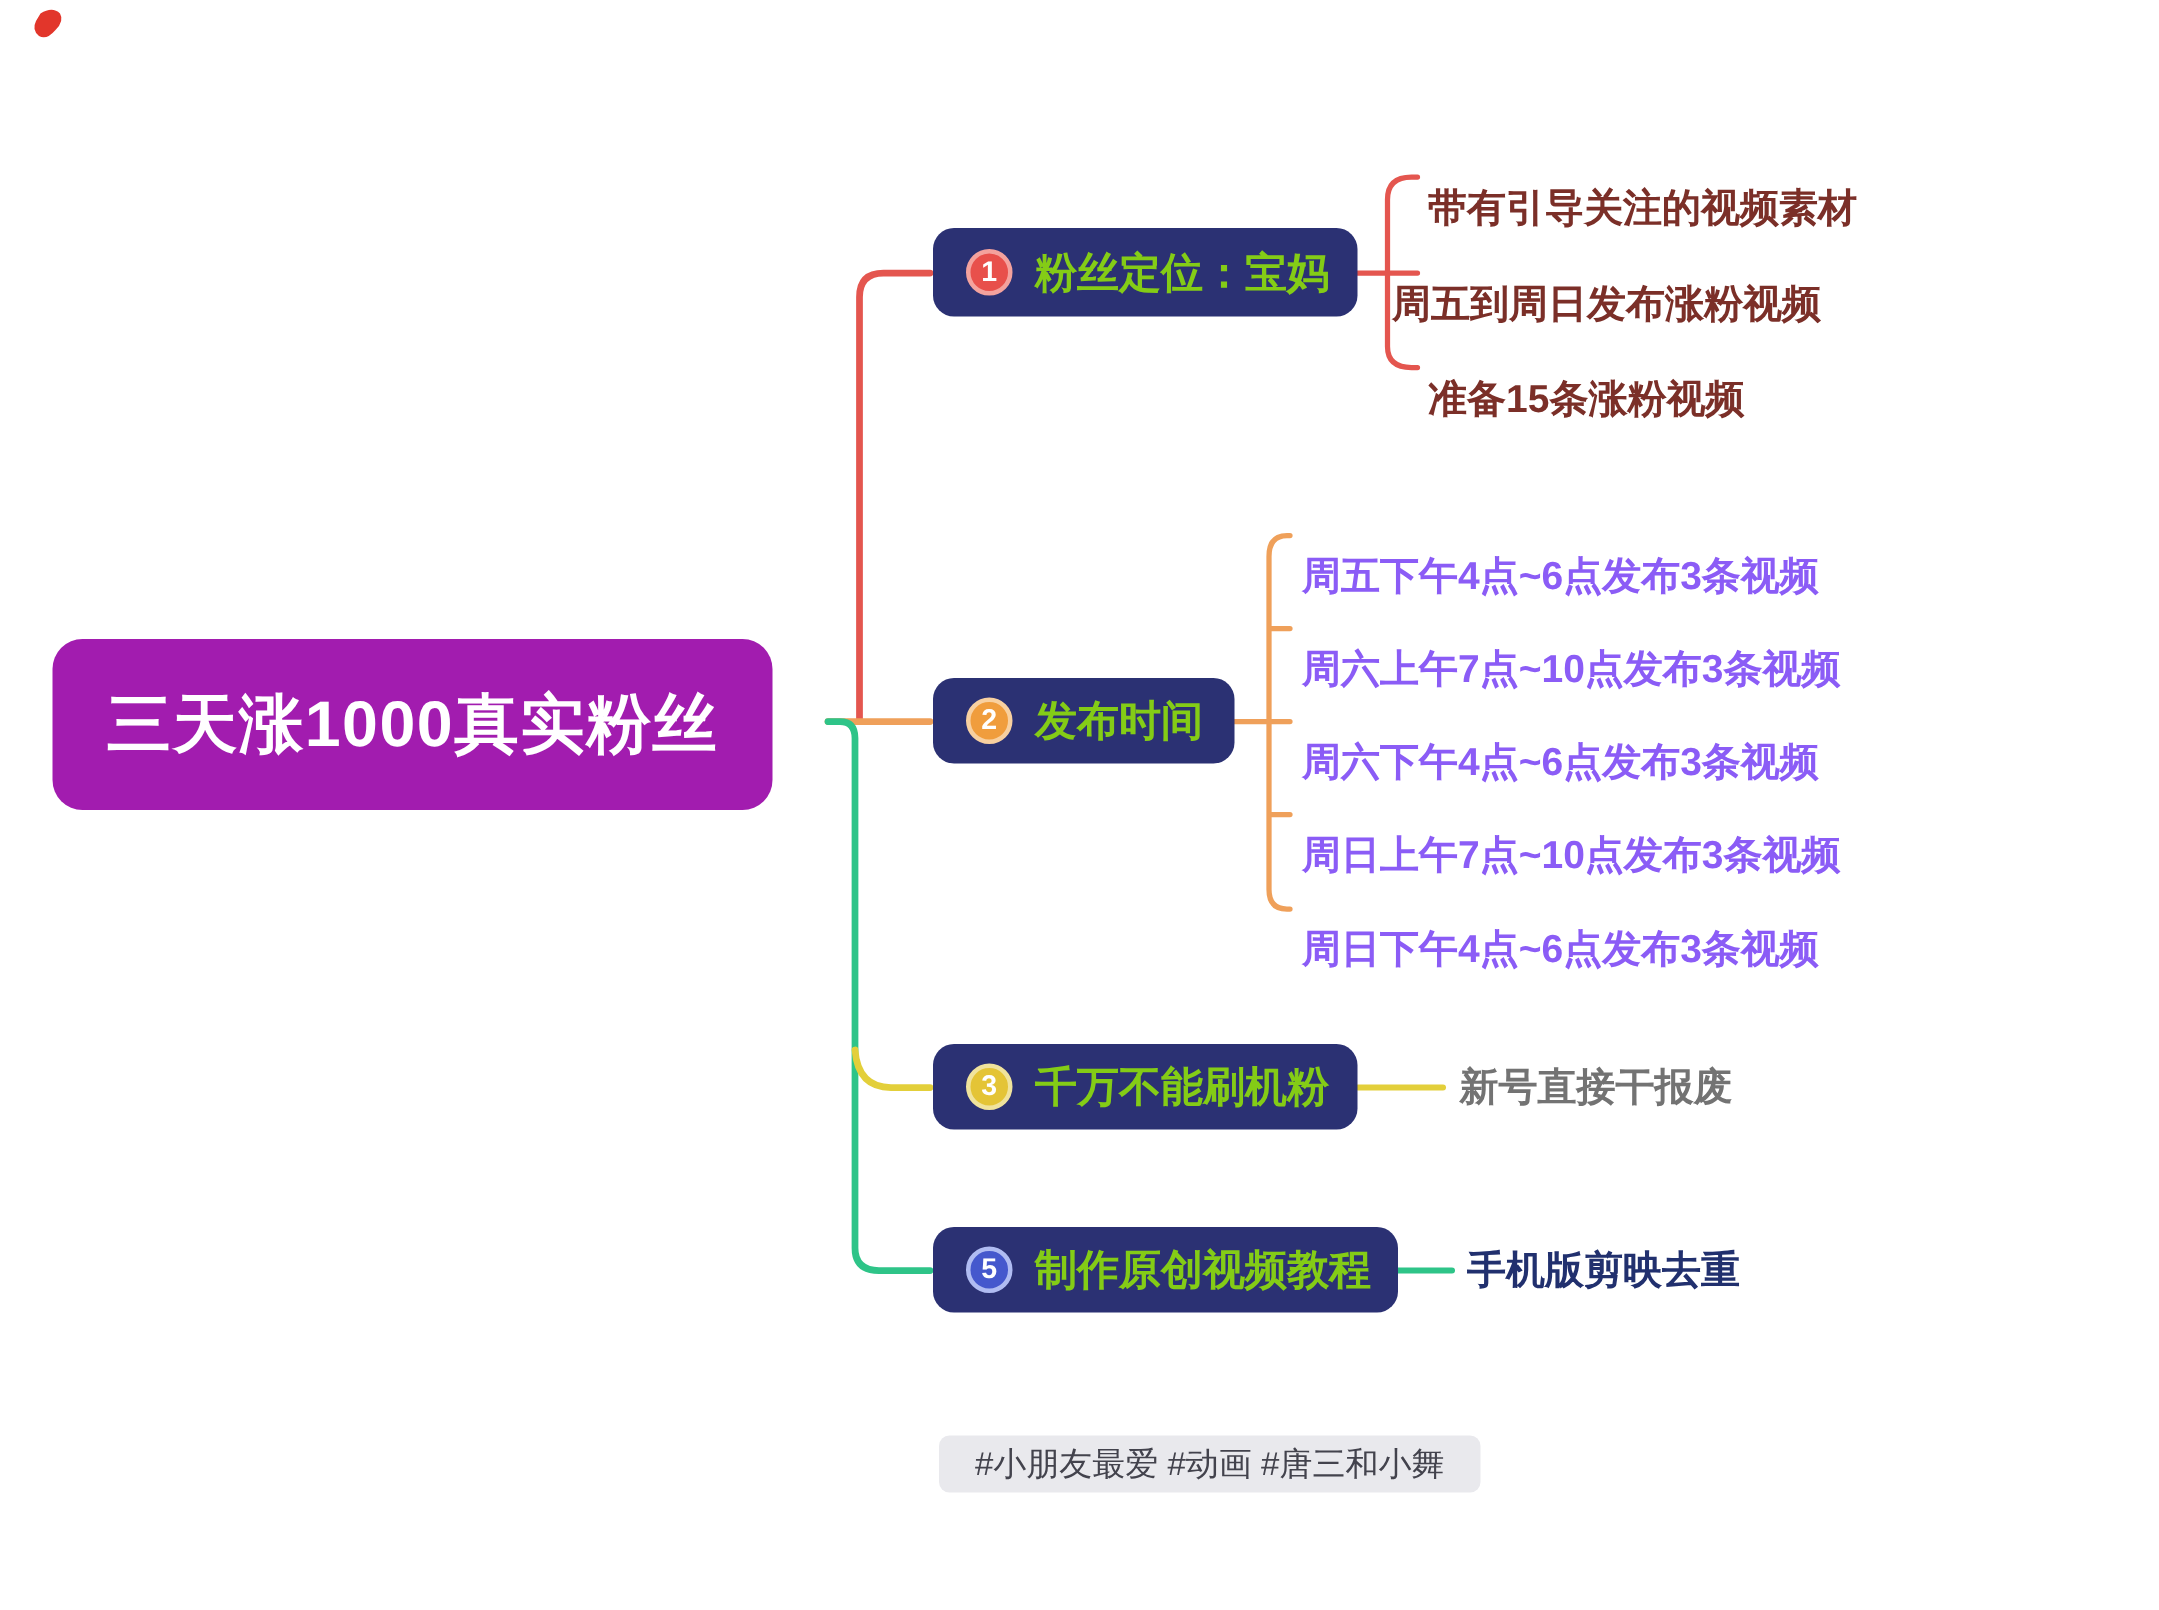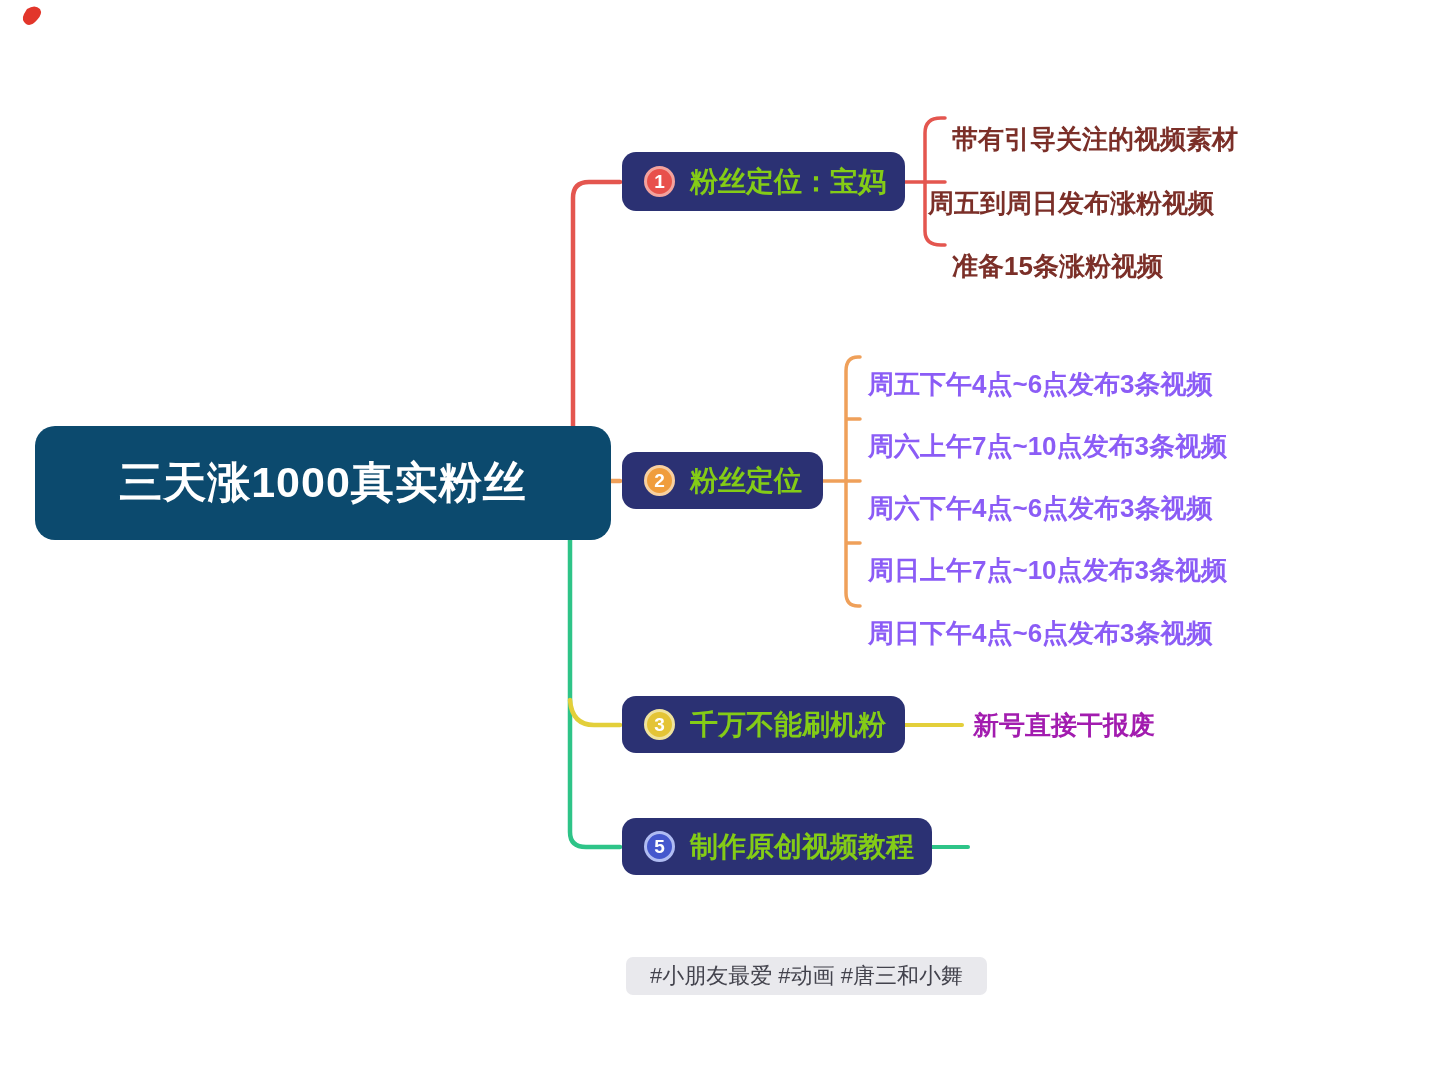--- a/index.html
+++ b/index.html
@@ -4,22 +4,22 @@
 <style>
   html,body{margin:0;padding:0;background:#ffffff;}
   .canvas{
     position:relative;width:1439px;height:1073px;background:#ffffff;overflow:hidden;
     font-family:"Liberation Sans",sans-serif;
   }
   svg.connectors{position:absolute;left:0;top:0;width:1439px;height:1073px;pointer-events:none;}
 
   
   .root-node{
-    position:absolute;left:35px;top:426px;width:576px;height:114px;
-    background:#0c4a6e;border-radius:20px;
+    position:absolute;left:35px;top:426px;width:480px;height:114px;
+    background:#a21caf;border-radius:20px;
     display:flex;align-items:center;justify-content:center;
   }
   .root-node .root-title{
     color:#ffffff;font-size:43px;font-weight:600;letter-spacing:1px;white-space:nowrap;
   }
 
   
   .node{
     position:absolute;height:57px;background:#2b3173;border-radius:14px;
     display:flex;align-items:center;padding-left:22px;box-sizing:border-box;gap:15px;
@@ -39,21 +39,21 @@
   .c3{background:#e4c436;border:3px solid #f0e39c;}
   .c5{background:#4558cd;border:3px solid #b0bcf2;}
 
   
   .leaf{
     position:absolute;transform:translateY(-50%);
     font-size:26px;font-weight:bold;white-space:nowrap;
   }
   .l-b1{color:#7b2f28;margin-top:21px;}
   .l-b2{color:#8b5cf6;margin-top:27px;}
-  .l-b3{color:#a21caf;}
+  .l-b3{color:#737373;}
   .l-b5{color:#21306e;}
 
   
   .tag-pill{
     position:absolute;left:626px;top:957px;height:38px;
     background:#e9e9ed;border-radius:7px;
     display:inline-flex;align-items:center;padding:0 24px;
   }
   .tag-pill .tag-text{font-size:22px;color:#43434d;white-space:nowrap;}
 
@@ -95,39 +95,40 @@
     <span class="num c1">1</span>
     <span class="node-label">粉丝定位：宝妈</span>
   </div>
 
   <div class="leaf l-b1" style="left:952px;top:118px">带有引导关注的视频素材</div>
   <div class="leaf l-b1" style="left:928px;top:182px">周五到周日发布涨粉视频</div>
   <div class="leaf l-b1" style="left:952px;top:245px">准备15条涨粉视频</div>
 
   <div class="node b2">
     <span class="num c2">2</span>
-    <span class="node-label">粉丝定位</span>
+    <span class="node-label">发布时间</span>
   </div>
 
   <div class="leaf l-b2" style="left:868px;top:357px">周五下午4点~6点发布3条视频</div>
   <div class="leaf l-b2" style="left:868px;top:419px">周六上午7点~10点发布3条视频</div>
   <div class="leaf l-b2" style="left:868px;top:481px">周六下午4点~6点发布3条视频</div>
   <div class="leaf l-b2" style="left:868px;top:543px">周日上午7点~10点发布3条视频</div>
   <div class="leaf l-b2" style="left:868px;top:606px">周日下午4点~6点发布3条视频</div>
 
   <div class="node b3">
     <span class="num c3">3</span>
     <span class="node-label">千万不能刷机粉</span>
   </div>
 
   <div class="leaf l-b3" style="left:973px;top:725px">新号直接干报废</div>
 
   <div class="node b5">
     <span class="num c5">5</span>
     <span class="node-label">制作原创视频教程</span>
   </div>
 
+  <div class="leaf l-b5" style="left:978px;top:847px">手机版剪映去重</div>
 
   <div class="tag-pill">
     <span class="tag-text">#小朋友最爱 #动画 #唐三和小舞</span>
   </div>
 
 </div>
 
 </body></html>

